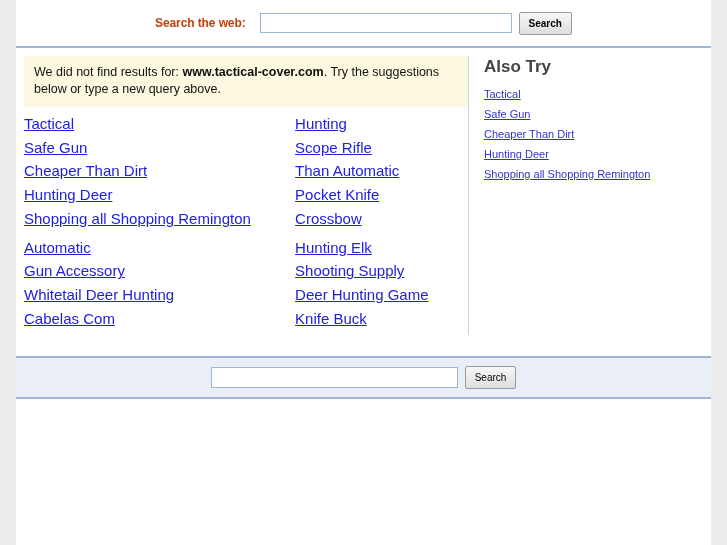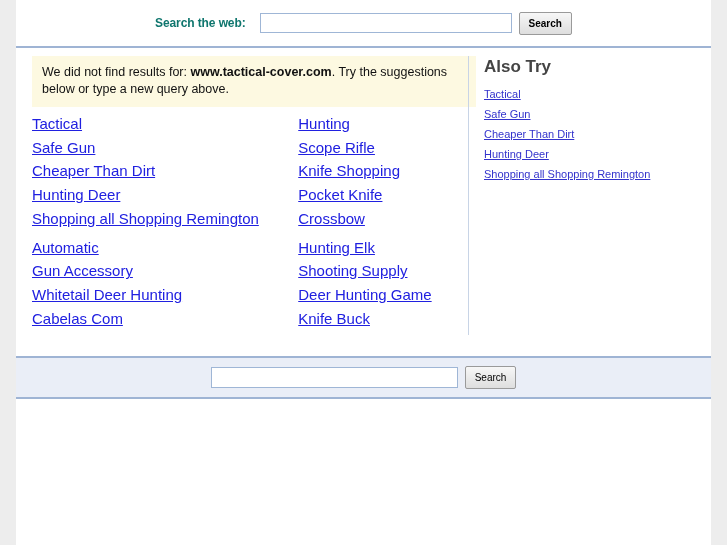--- a/index.html
+++ b/index.html
@@ -28,21 +28,21 @@
     height: 48px;
     display: flex;
     align-items: center;
     justify-content: center;
     border-bottom: 2px solid #9fb4d4;
     box-sizing: border-box;
   }
   .top-search-label {
     font-size: 12px;
     font-weight: bold;
-    color: #0f766e;
+    color: #c2410c;
     margin-right: 14px;
     letter-spacing: -0.1px;
   }
   .text-field {
     box-sizing: border-box;
     height: 20px;
     border: 1px solid #9fb6d6;
     background: #ffffff;
     font-family: "Liberation Sans", sans-serif;
     font-size: 12px;
@@ -68,21 +68,21 @@
 
   
   .content {
     position: relative;
     display: flex;
     padding-top: 8px;
   }
   .main-col {
     width: 452px;
     flex: 0 0 452px;
-    padding-left: 16px;
+    padding-left: 8px;
     box-sizing: border-box;
   }
   .side-col {
     flex: 1;
     padding-left: 15px;
     box-sizing: border-box;
     border-left: 1px solid #c8d4e6;
     min-height: 172px;
   }
 
@@ -184,21 +184,21 @@
             <a class="big-link" href="#">Gun Accessory</a>
             <a class="big-link" href="#">Whitetail Deer Hunting</a>
             <a class="big-link" href="#">Cabelas Com</a>
           </div>
         </div>
 
         <div class="link-col second">
           <div class="link-group">
             <a class="big-link" href="#">Hunting</a>
             <a class="big-link" href="#">Scope Rifle</a>
-            <a class="big-link" href="#">Knife Shopping</a>
+            <a class="big-link" href="#">Than Automatic</a>
             <a class="big-link" href="#">Pocket Knife</a>
             <a class="big-link" href="#">Crossbow</a>
           </div>
           <div class="link-group">
             <a class="big-link" href="#">Hunting Elk</a>
             <a class="big-link" href="#">Shooting Supply</a>
             <a class="big-link" href="#">Deer Hunting Game</a>
             <a class="big-link" href="#">Knife Buck</a>
           </div>
         </div>

